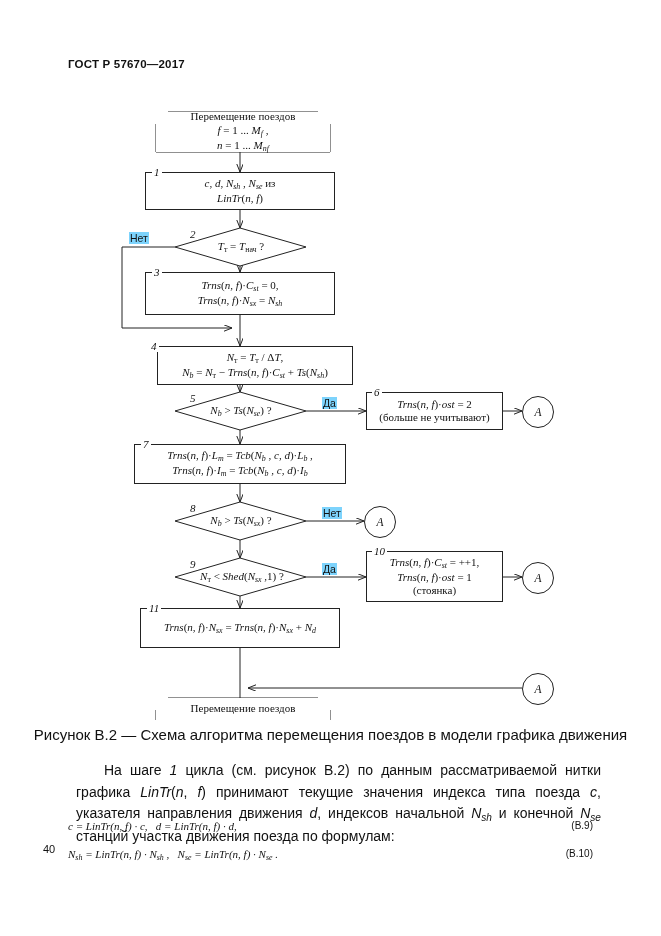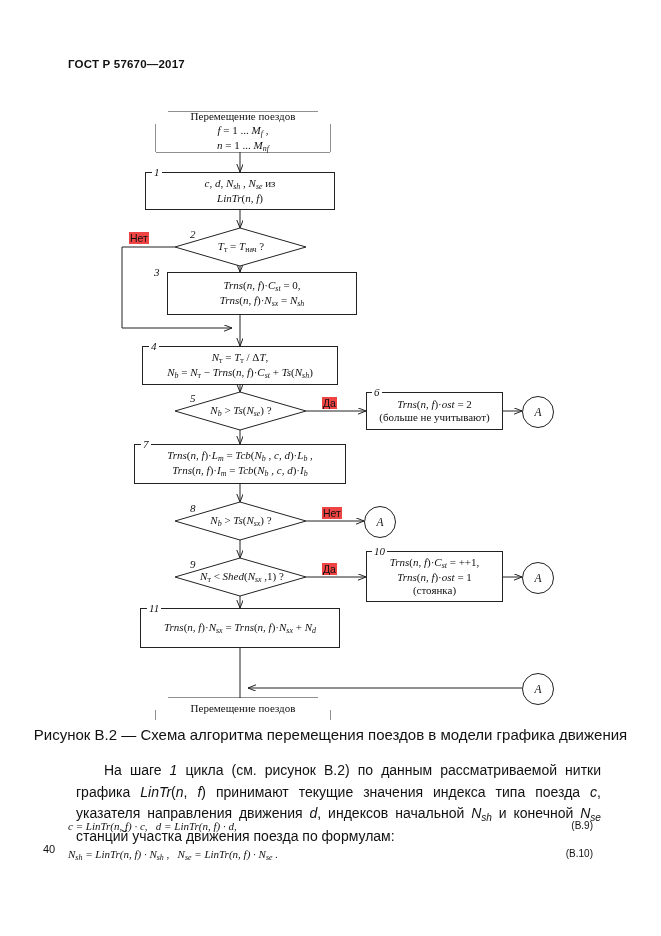--- a/index.html
+++ b/index.html
@@ -114,21 +114,21 @@
     font-style: italic;
     font-size: 11.5px;
     color: #111;
   }
 
   .edge-label {
     position: absolute;
     font-family: "Liberation Sans", sans-serif;
     font-size: 10.5px;
     color: #111;
-    background: #ef4444;
+    background: #7dd3fc;
     padding: 0 1px;
     z-index: 4;
   }
 
   i.v { font-style: italic; }
   .sub {
     font-size: 0.72em;
     vertical-align: -0.28em;
     font-style: italic;
   }
@@ -265,27 +265,27 @@
       <span class="ln"><i class="v">LinTr</i>(<i class="v">n</i>, <i class="v">f</i>)</span>
     </div>
     <div class="stepnum" style="left:152px; top:86px;">1</div>
 
     <div class="diamond-label" style="left:186px; top:157px; width:110px; height:20px;">
       <span><i class="v">T</i><span class="sub-up">т</span> = <i class="v">T</i><span class="sub-up">нач</span> ?</span>
     </div>
     <div class="stepnum" style="left:188px; top:148px;">2</div>
     <div class="edge-label" style="left:129px; top:152px;">Нет</div>
 
-    <div class="node proc" style="left:145px; top:192px; width:190px; height:43px;margin-left:22px;">
+    <div class="node proc" style="left:145px; top:192px; width:190px; height:43px;">
       <span class="ln"><i class="v">Trns</i>(<i class="v">n</i>, <i class="v">f</i>)·<i class="v">C<span class="sub">st</span></i> = 0,</span>
       <span class="ln"><i class="v">Trns</i>(<i class="v">n</i>, <i class="v">f</i>)·<i class="v">N<span class="sub">sx</span></i> = <i class="v">N<span class="sub">sh</span></i></span>
     </div>
     <div class="stepnum" style="left:152px; top:186px;">3</div>
 
-    <div class="node proc" style="left:142px; top:266px; width:196px; height:39px;">
+    <div class="node proc" style="left:157px; top:266px; width:196px; height:39px;">
       <span class="ln"><i class="v">N</i><span class="sub-up">т</span> = <i class="v">T</i><span class="sub-up">т</span> / Δ<i class="v">T</i>,</span>
       <span class="ln"><i class="v">N<span class="sub">b</span></i> = <i class="v">N</i><span class="sub-up">т</span> − <i class="v">Trns</i>(<i class="v">n</i>, <i class="v">f</i>)·<i class="v">C<span class="sub">st</span></i> + <i class="v">Ts</i>(<i class="v">N<span class="sub">sh</span></i>)</span>
     </div>
     <div class="stepnum" style="left:149px; top:260px;">4</div>
 
     <div class="diamond-label" style="left:186px; top:321px; width:110px; height:20px;">
       <span><i class="v">N<span class="sub">b</span></i> &gt; <i class="v">Ts</i>(<i class="v">N<span class="sub">se</span></i>) ?</span>
     </div>
     <div class="stepnum" style="left:188px; top:312px;">5</div>
     <div class="edge-label" style="left:322px; top:317px;">Да</div>

